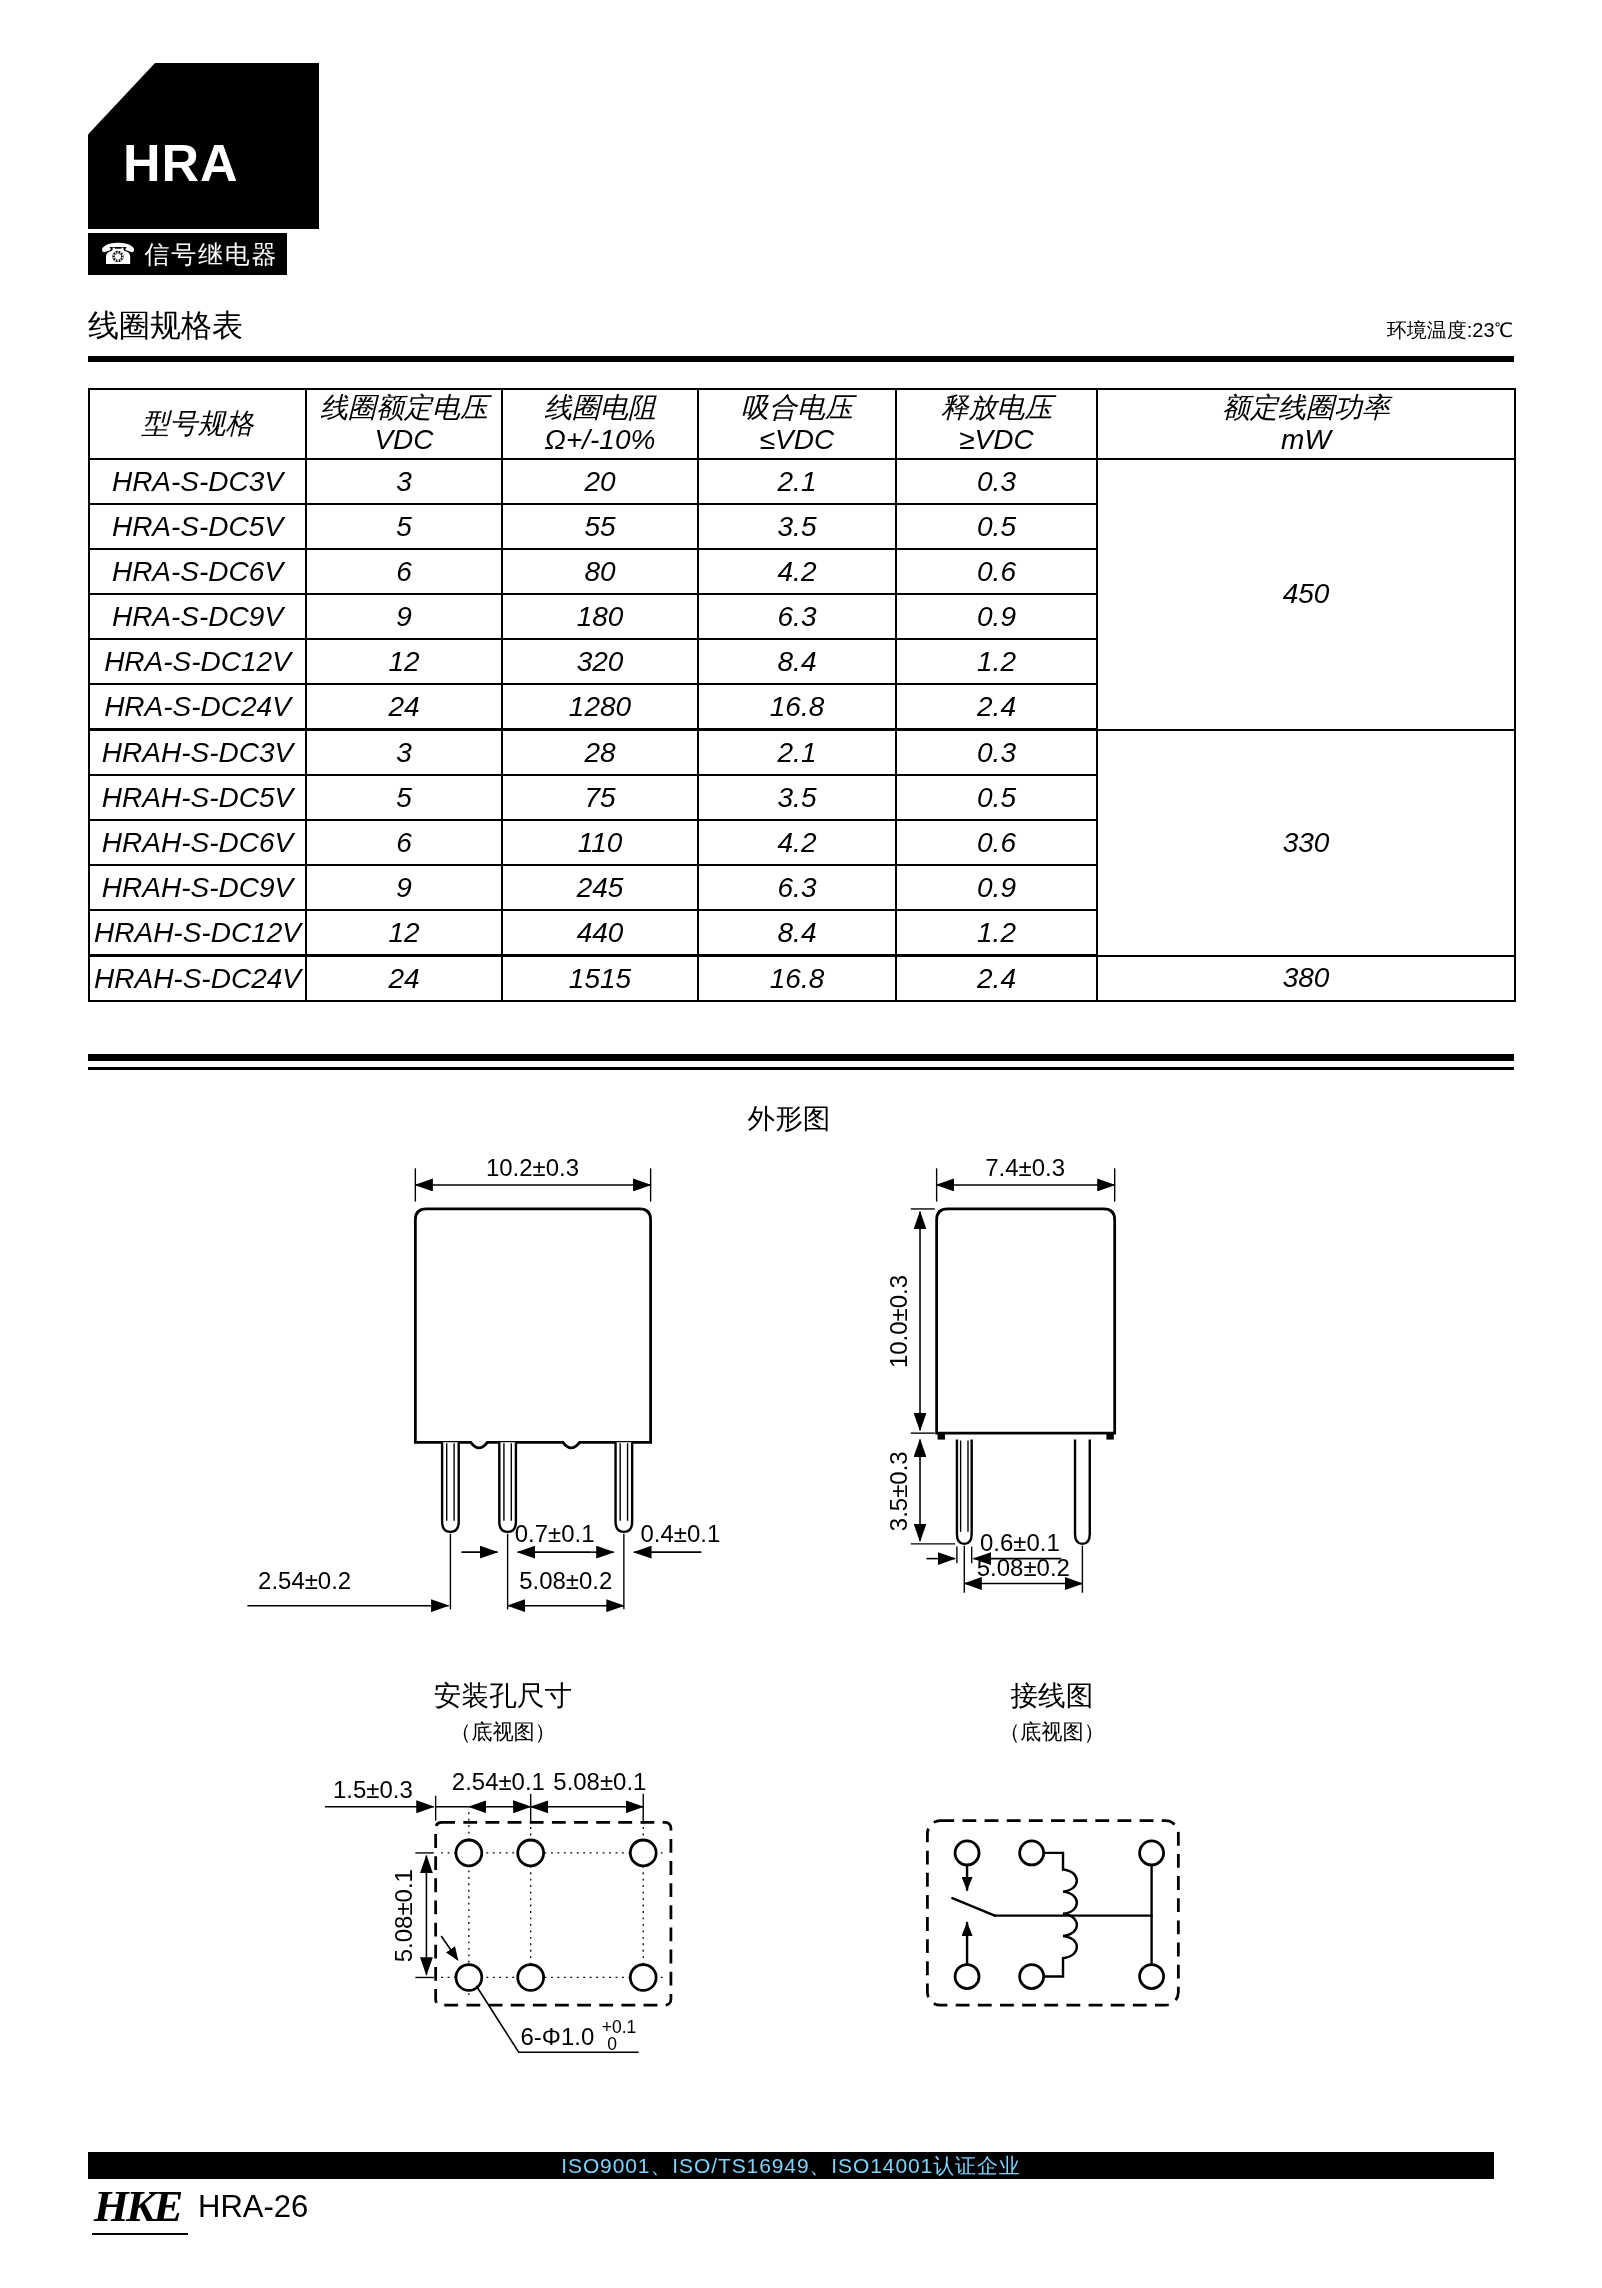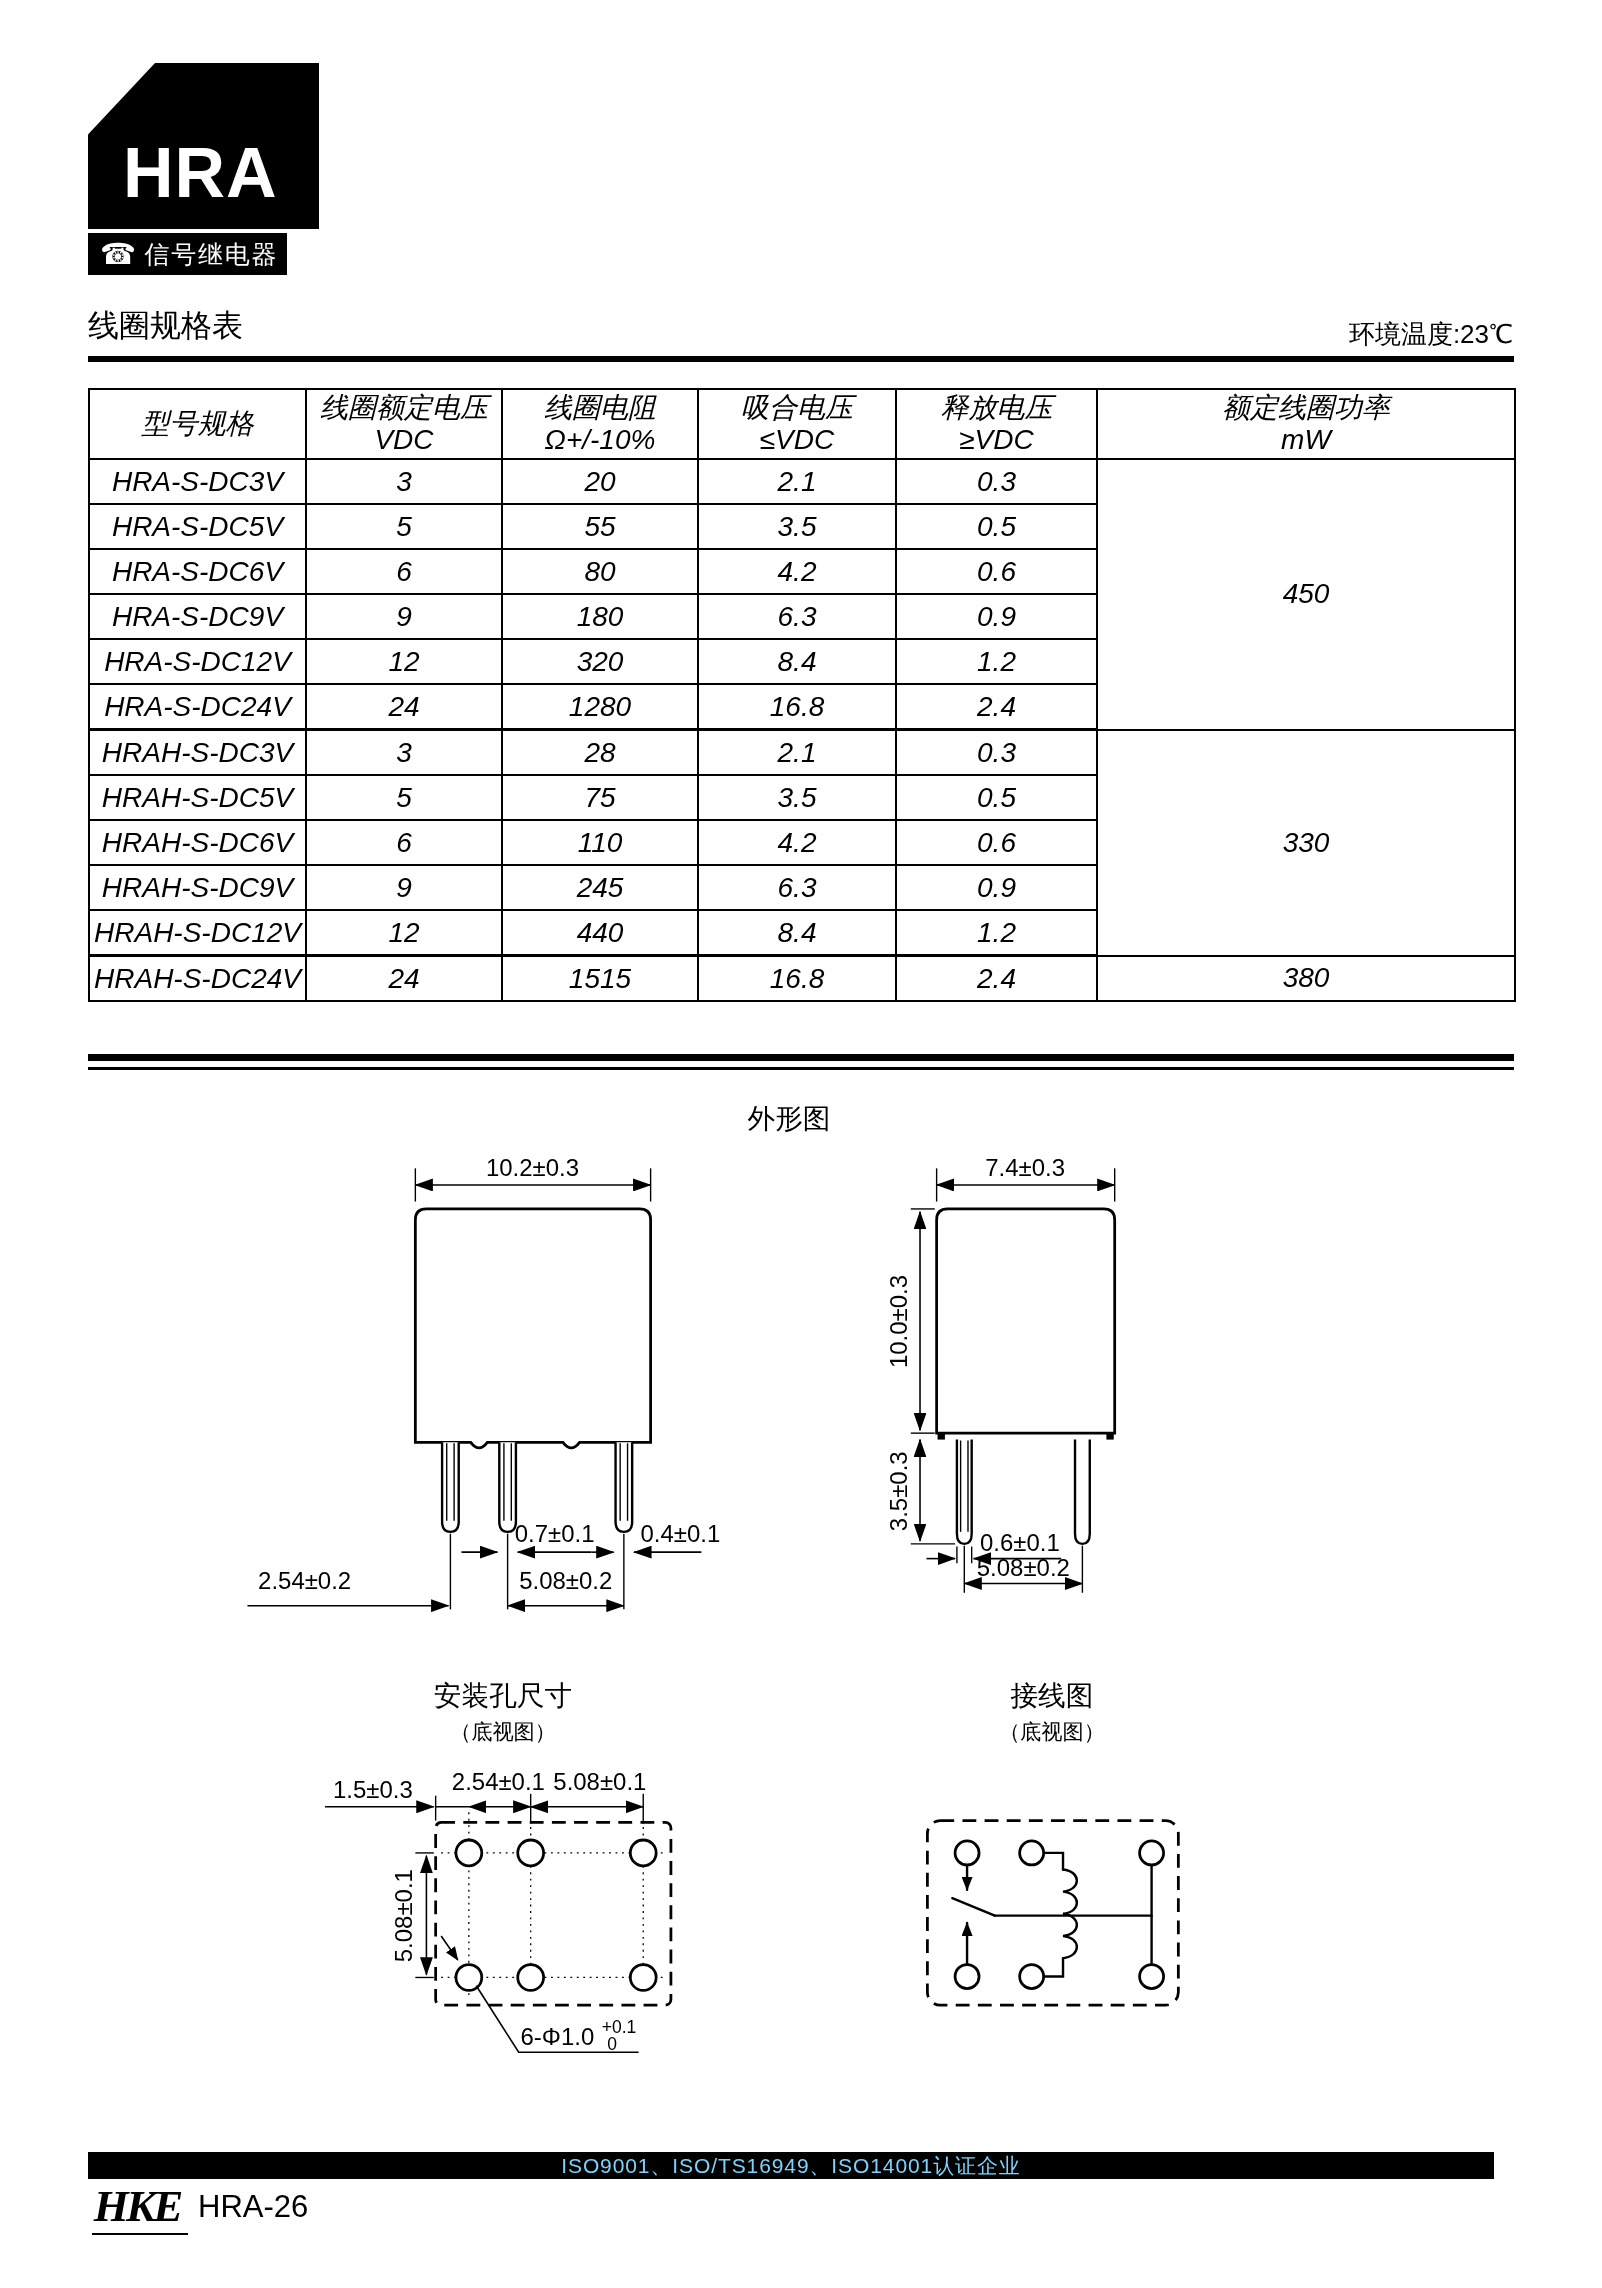--- a/index.html
+++ b/index.html
@@ -2,28 +2,28 @@
 <html style="font-size:14.8px"><head>
 <meta charset="utf-8">
 <style>
   html,body{margin:0;padding:0;background:#888;}
   .page{position:relative;width:1602px;height:2289px;background:#ffffff;
         font-family:"Liberation Sans",sans-serif;color:#000;overflow:hidden;}
   .abs{position:absolute;}
   
   .logo{left:88px;top:63px;width:231px;height:166px;background:#000;
         clip-path:polygon(29% 0%,100% 0%,100% 100%,0% 100%,0% 43%);}
-  .logo-text{left:35px;top:70px;color:#fff;font-weight:bold;font-size:70px;letter-spacing:0.9px;}
+  .logo-text{left:35px;top:70px;color:#fff;font-weight:bold;font-size:52px;letter-spacing:0.9px;}
   .badge{left:88px;top:233px;width:199px;height:42px;background:#000;color:#fff;
          display:flex;align-items:center;gap:8.3px;padding-left:12px;box-sizing:border-box;}
   .badge .glyph{font-size:29px;line-height:1;}
   .badge .lbl{font-size:25px;letter-spacing:1.8px;}
   
   .h1{left:88px;top:305px;font-size:31px;}
-  .ambient{right:89px;top:317px;font-size:26px;margin-left:44px;}
+  .ambient{right:89px;top:317px;font-size:20px;margin-left:44px;}
   .rule1{left:88px;top:356px;width:1426px;height:5.5px;background:#000;}
   
   table.spec{position:absolute;left:88px;top:388px;width:1426px;border-collapse:collapse;
              table-layout:fixed;border:2.8px solid #000;font-style:italic;}
   table.spec th,table.spec td{border:2.3px solid #000;text-align:center;vertical-align:middle;
              font-weight:normal;font-size:28px;padding:0;}
   table.spec thead th{height:68px;border-bottom:2.8px solid #000;line-height:1.15;}
   table.spec tbody td{height:43px;}
   table.spec tr.sep td{border-bottom:3.7px solid #000;}
   

